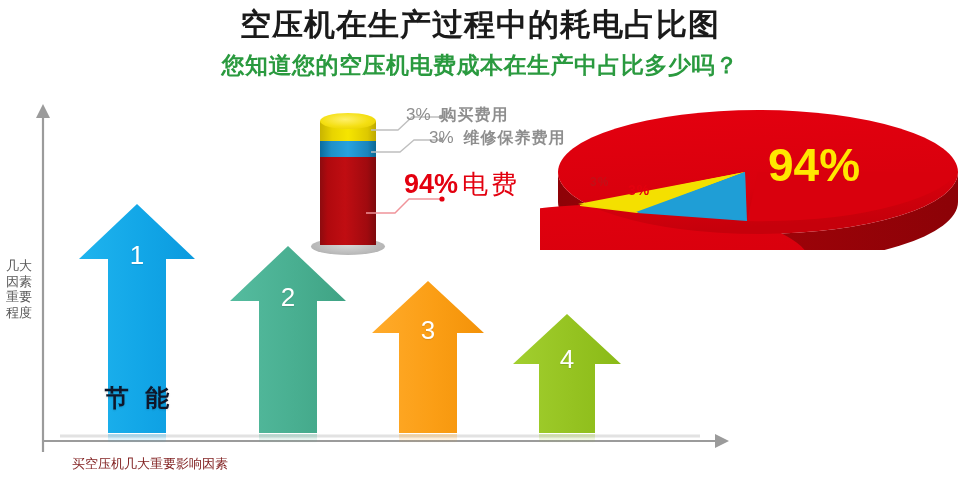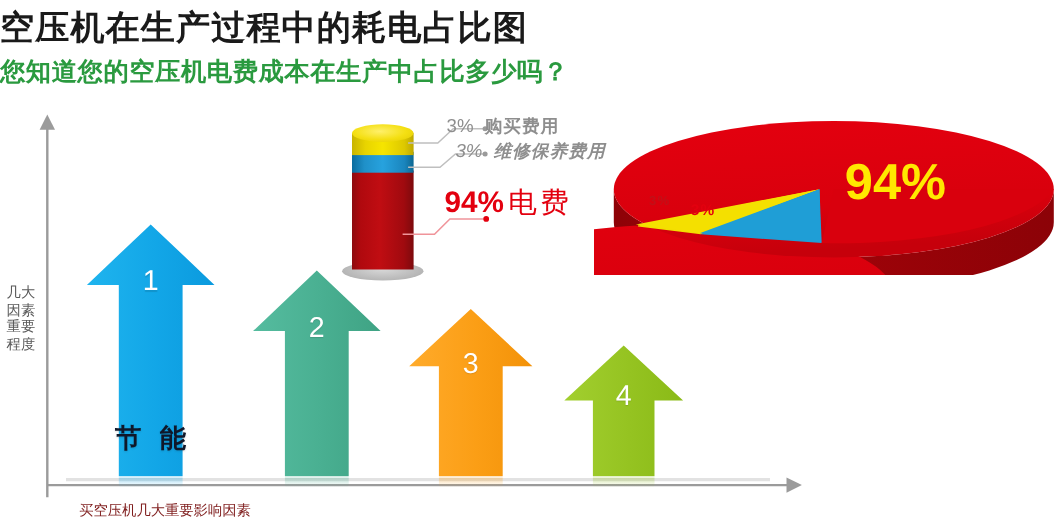--- a/index.html
+++ b/index.html
@@ -22,33 +22,33 @@
     height: 483px;
     background: #ffffff;
   }
 
   
   .title {
     position: absolute;
     left: 0;
     top: 4px;
     width: 960px;
-    text-align: left;
+    text-align: center;
     font-size: 31px;
     font-weight: bold;
     letter-spacing: 1px;
     color: #1a1a1a;
     white-space: nowrap;
   }
   .subtitle {
     position: absolute;
     left: 0;
     top: 50px;
     width: 960px;
-    text-align: left;
+    text-align: center;
     font-size: 23px;
     font-weight: bold;
     letter-spacing: 0.5px;
     color: #2a9a3f;
     white-space: nowrap;
   }
 
   
   .axes { position: absolute; left: 0; top: 0; width: 960px; height: 483px; }
 
@@ -275,21 +275,21 @@
     <circle cx="441" cy="140" r="2.3" fill="#9a9a9a"></circle>
 
     <polyline points="366,213 395,213 409,199 441,199" fill="none" stroke="#f0949a" stroke-width="1.4"></polyline>
     <circle cx="442" cy="199" r="2.6" fill="#e3000f"></circle>
   </svg>
 
   <div class="call" style="left:406px; top:105px;">
     <span class="pct">3%</span><span class="nm">购买费用</span>
   </div>
 
-  <div class="call" style="left:414px; top:128px;font-style:italic;">
+  <div class="call" style="left:429px; top:128px;">
     <span class="pct">3%</span><span class="nm">维修保养费用</span>
   </div>
 
   <div class="call-main" style="left:404px; top:167px;">
     <span class="pct">94%</span><span class="nm">电费</span>
   </div>
 
   <div class="pie" style="left:540px; top:110px; width:420px; height:140px;">
     <svg width="420" height="140" viewBox="0 0 420 140">
       <defs>

